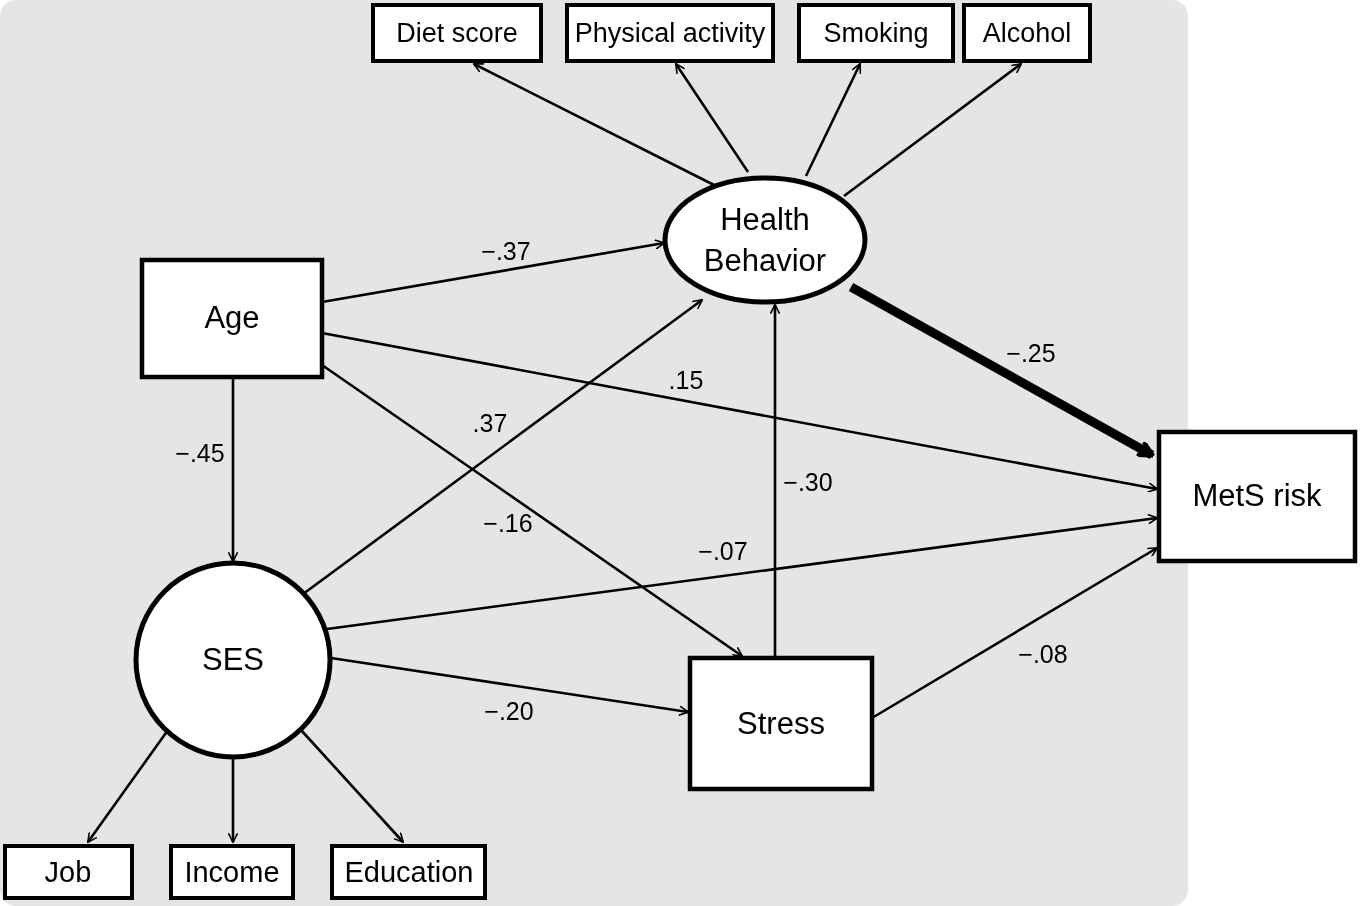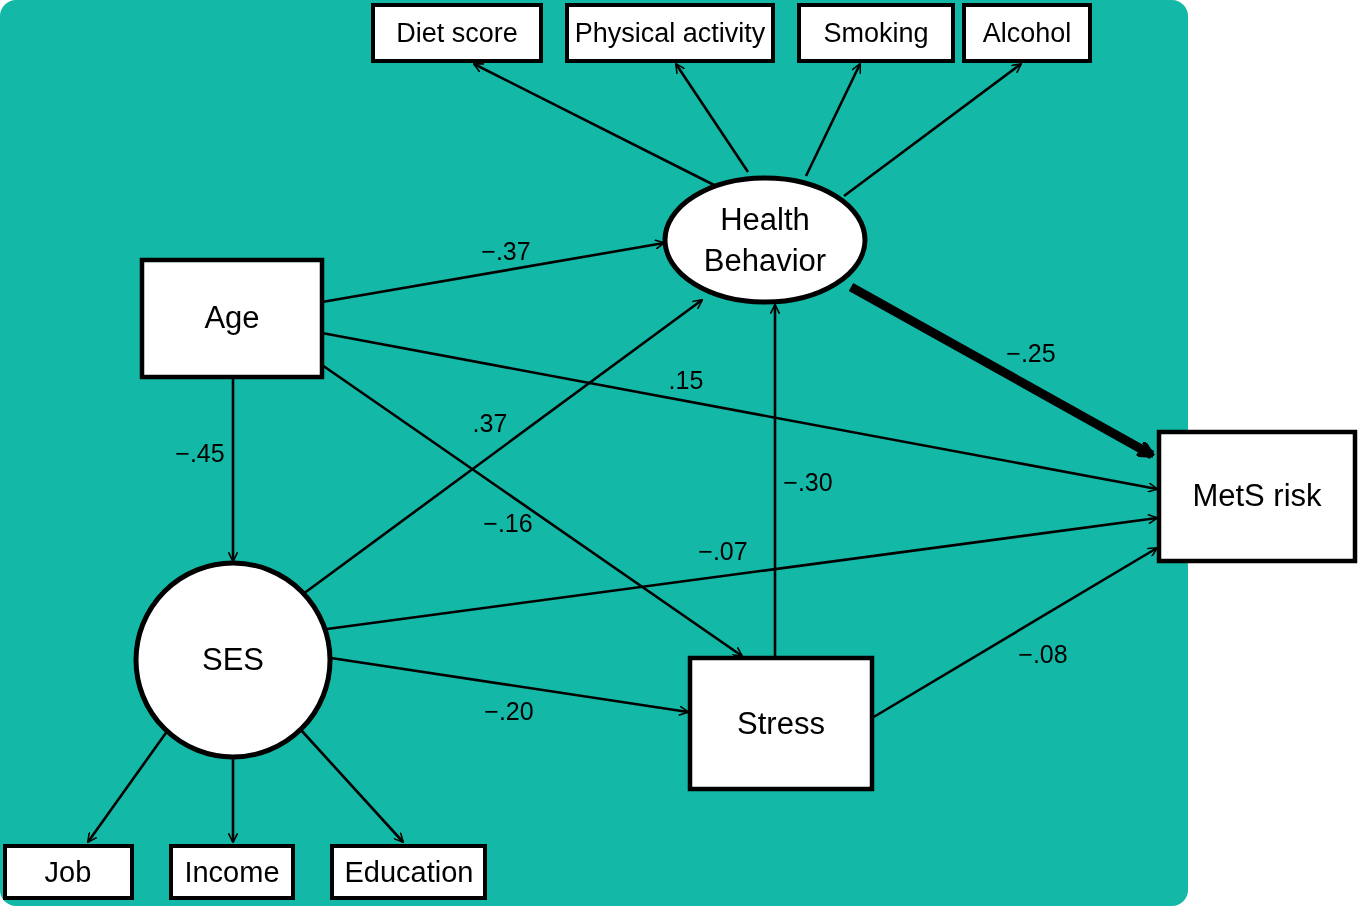--- a/index.html
+++ b/index.html
@@ -10,21 +10,21 @@
   body {
     width: 1360px;
     height: 906px;
     font-family: "Liberation Sans", sans-serif;
     overflow: hidden;
   }
   #diagram-root {
     position: relative;
     width: 1188px;
     height: 906px;
-    background: #14b8a6;
+    background: #e5e5e5;
     border-radius: 16px;
   }
   svg.sem-canvas {
     display: block;
     width: 1360px;
     height: 906px;
   }
   .node-shape {
     fill: #ffffff;
     stroke: #000000;

